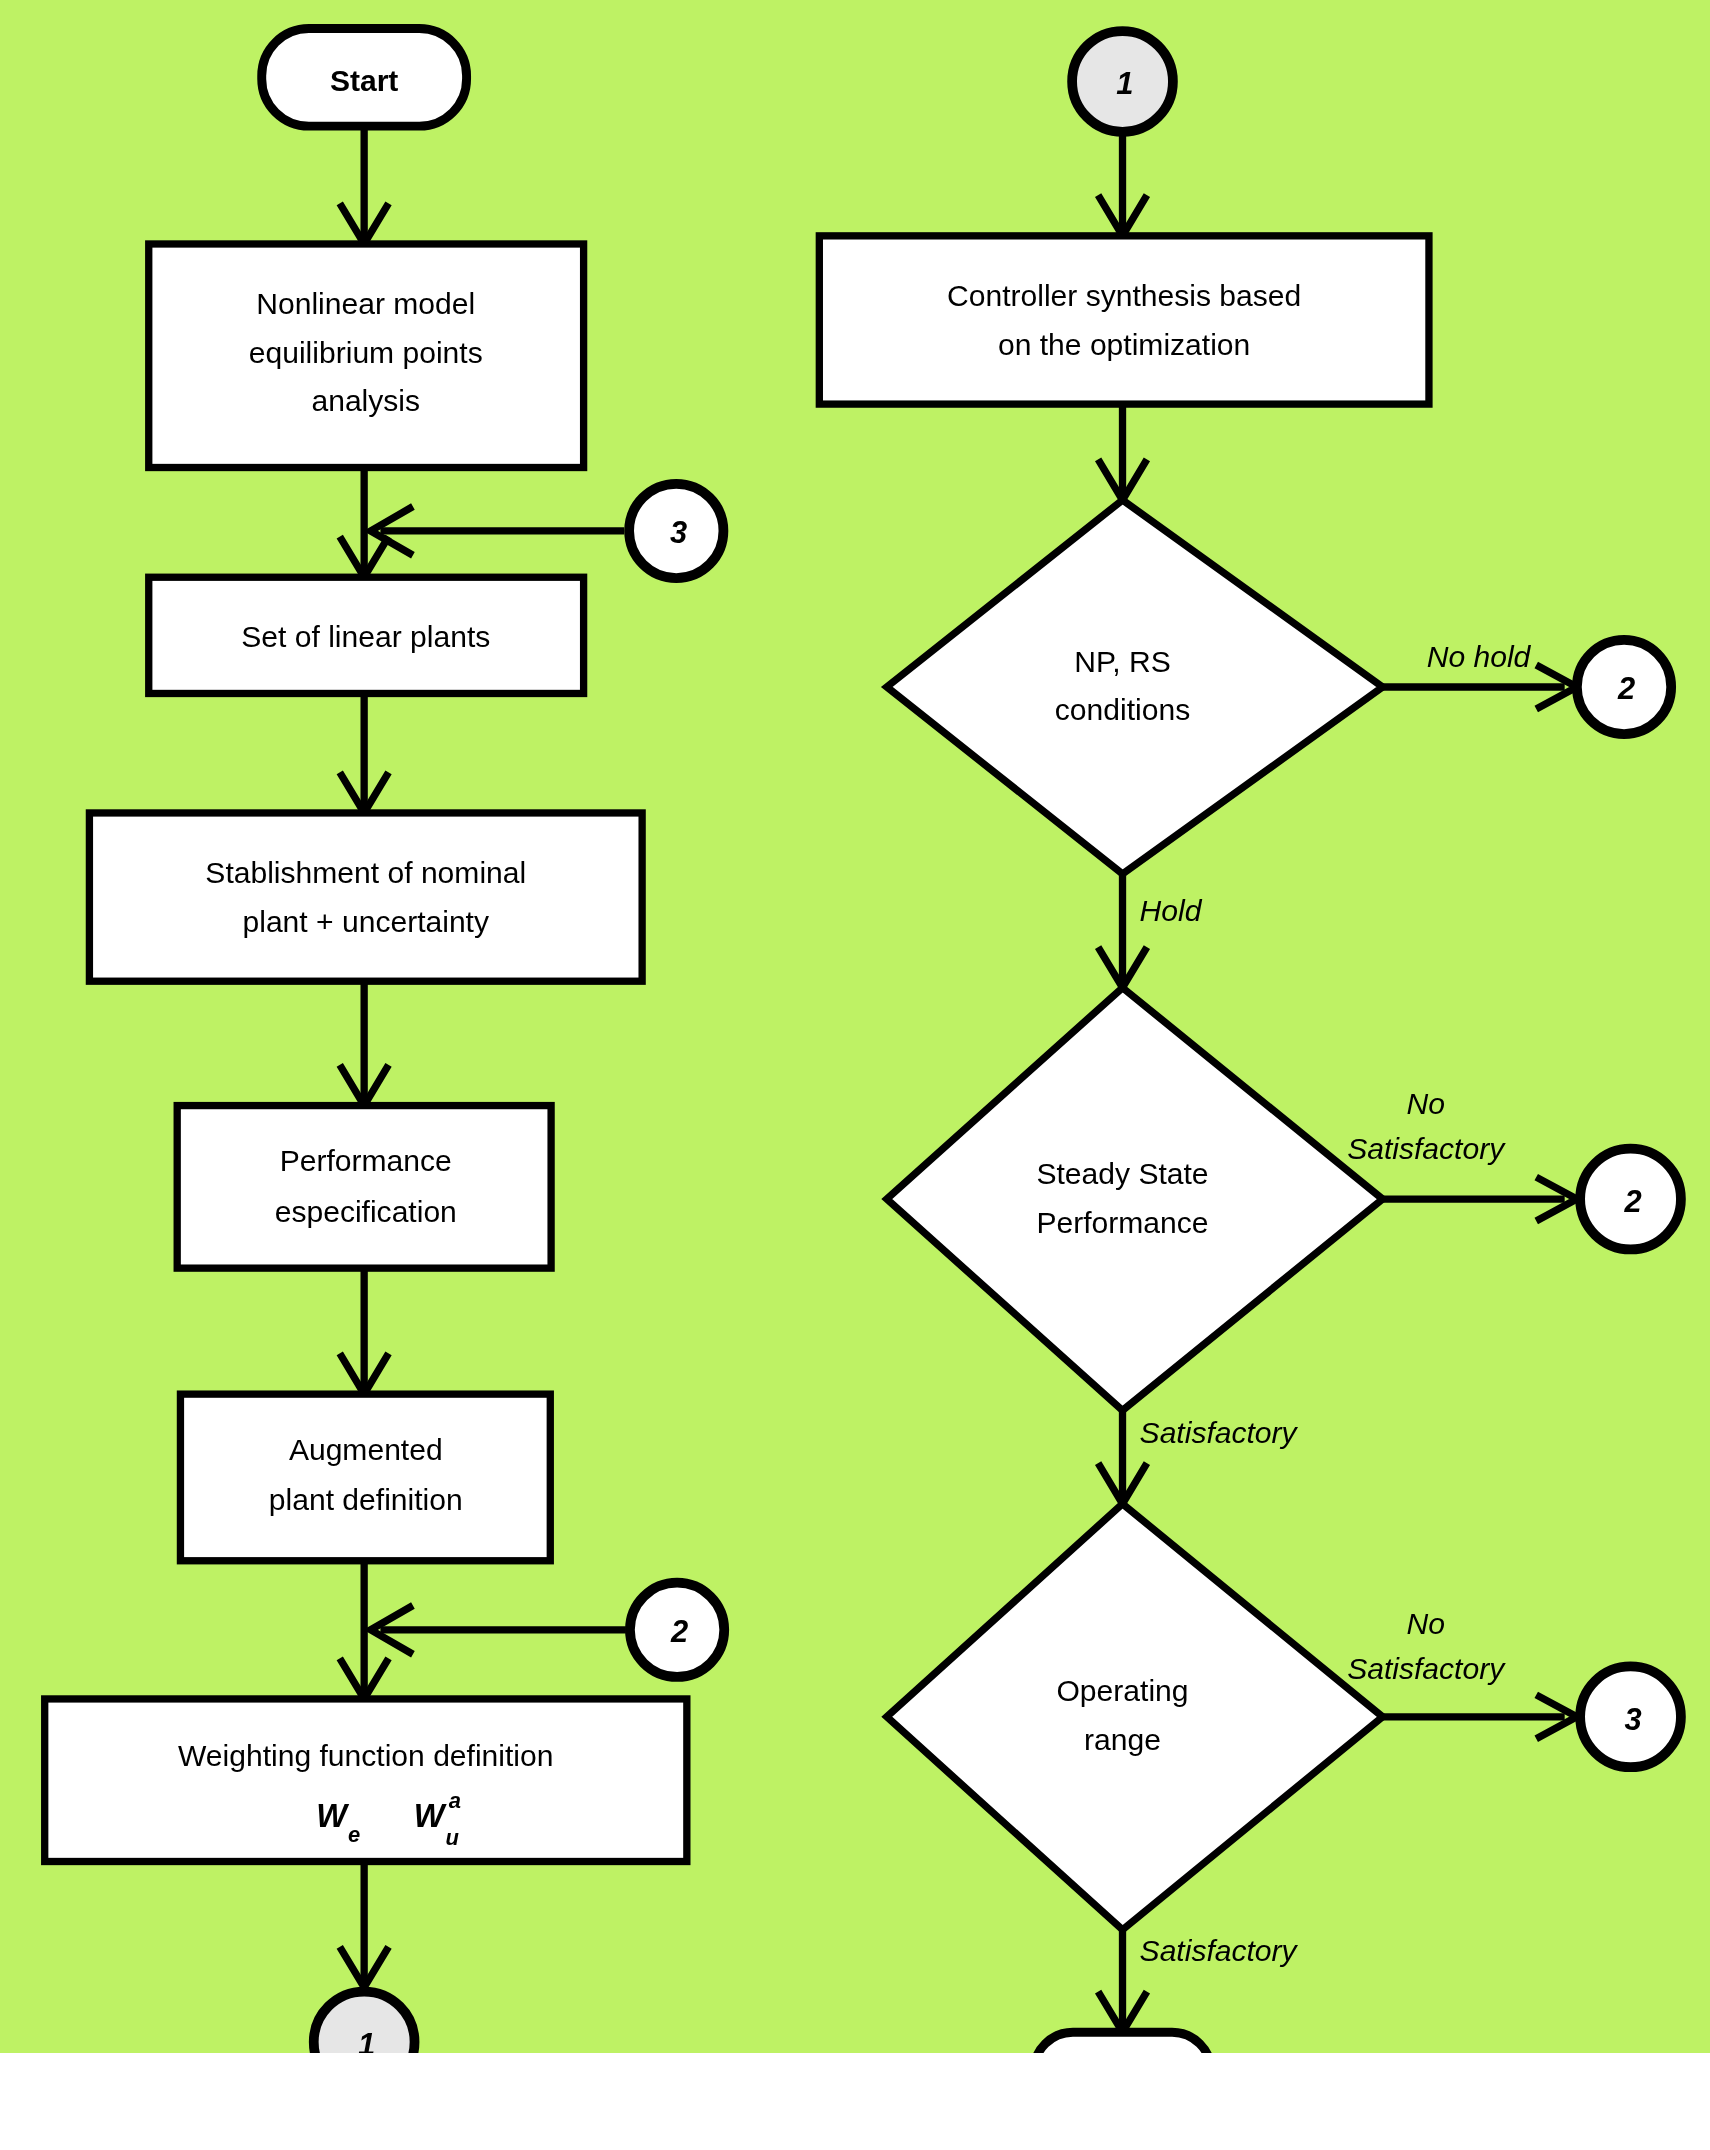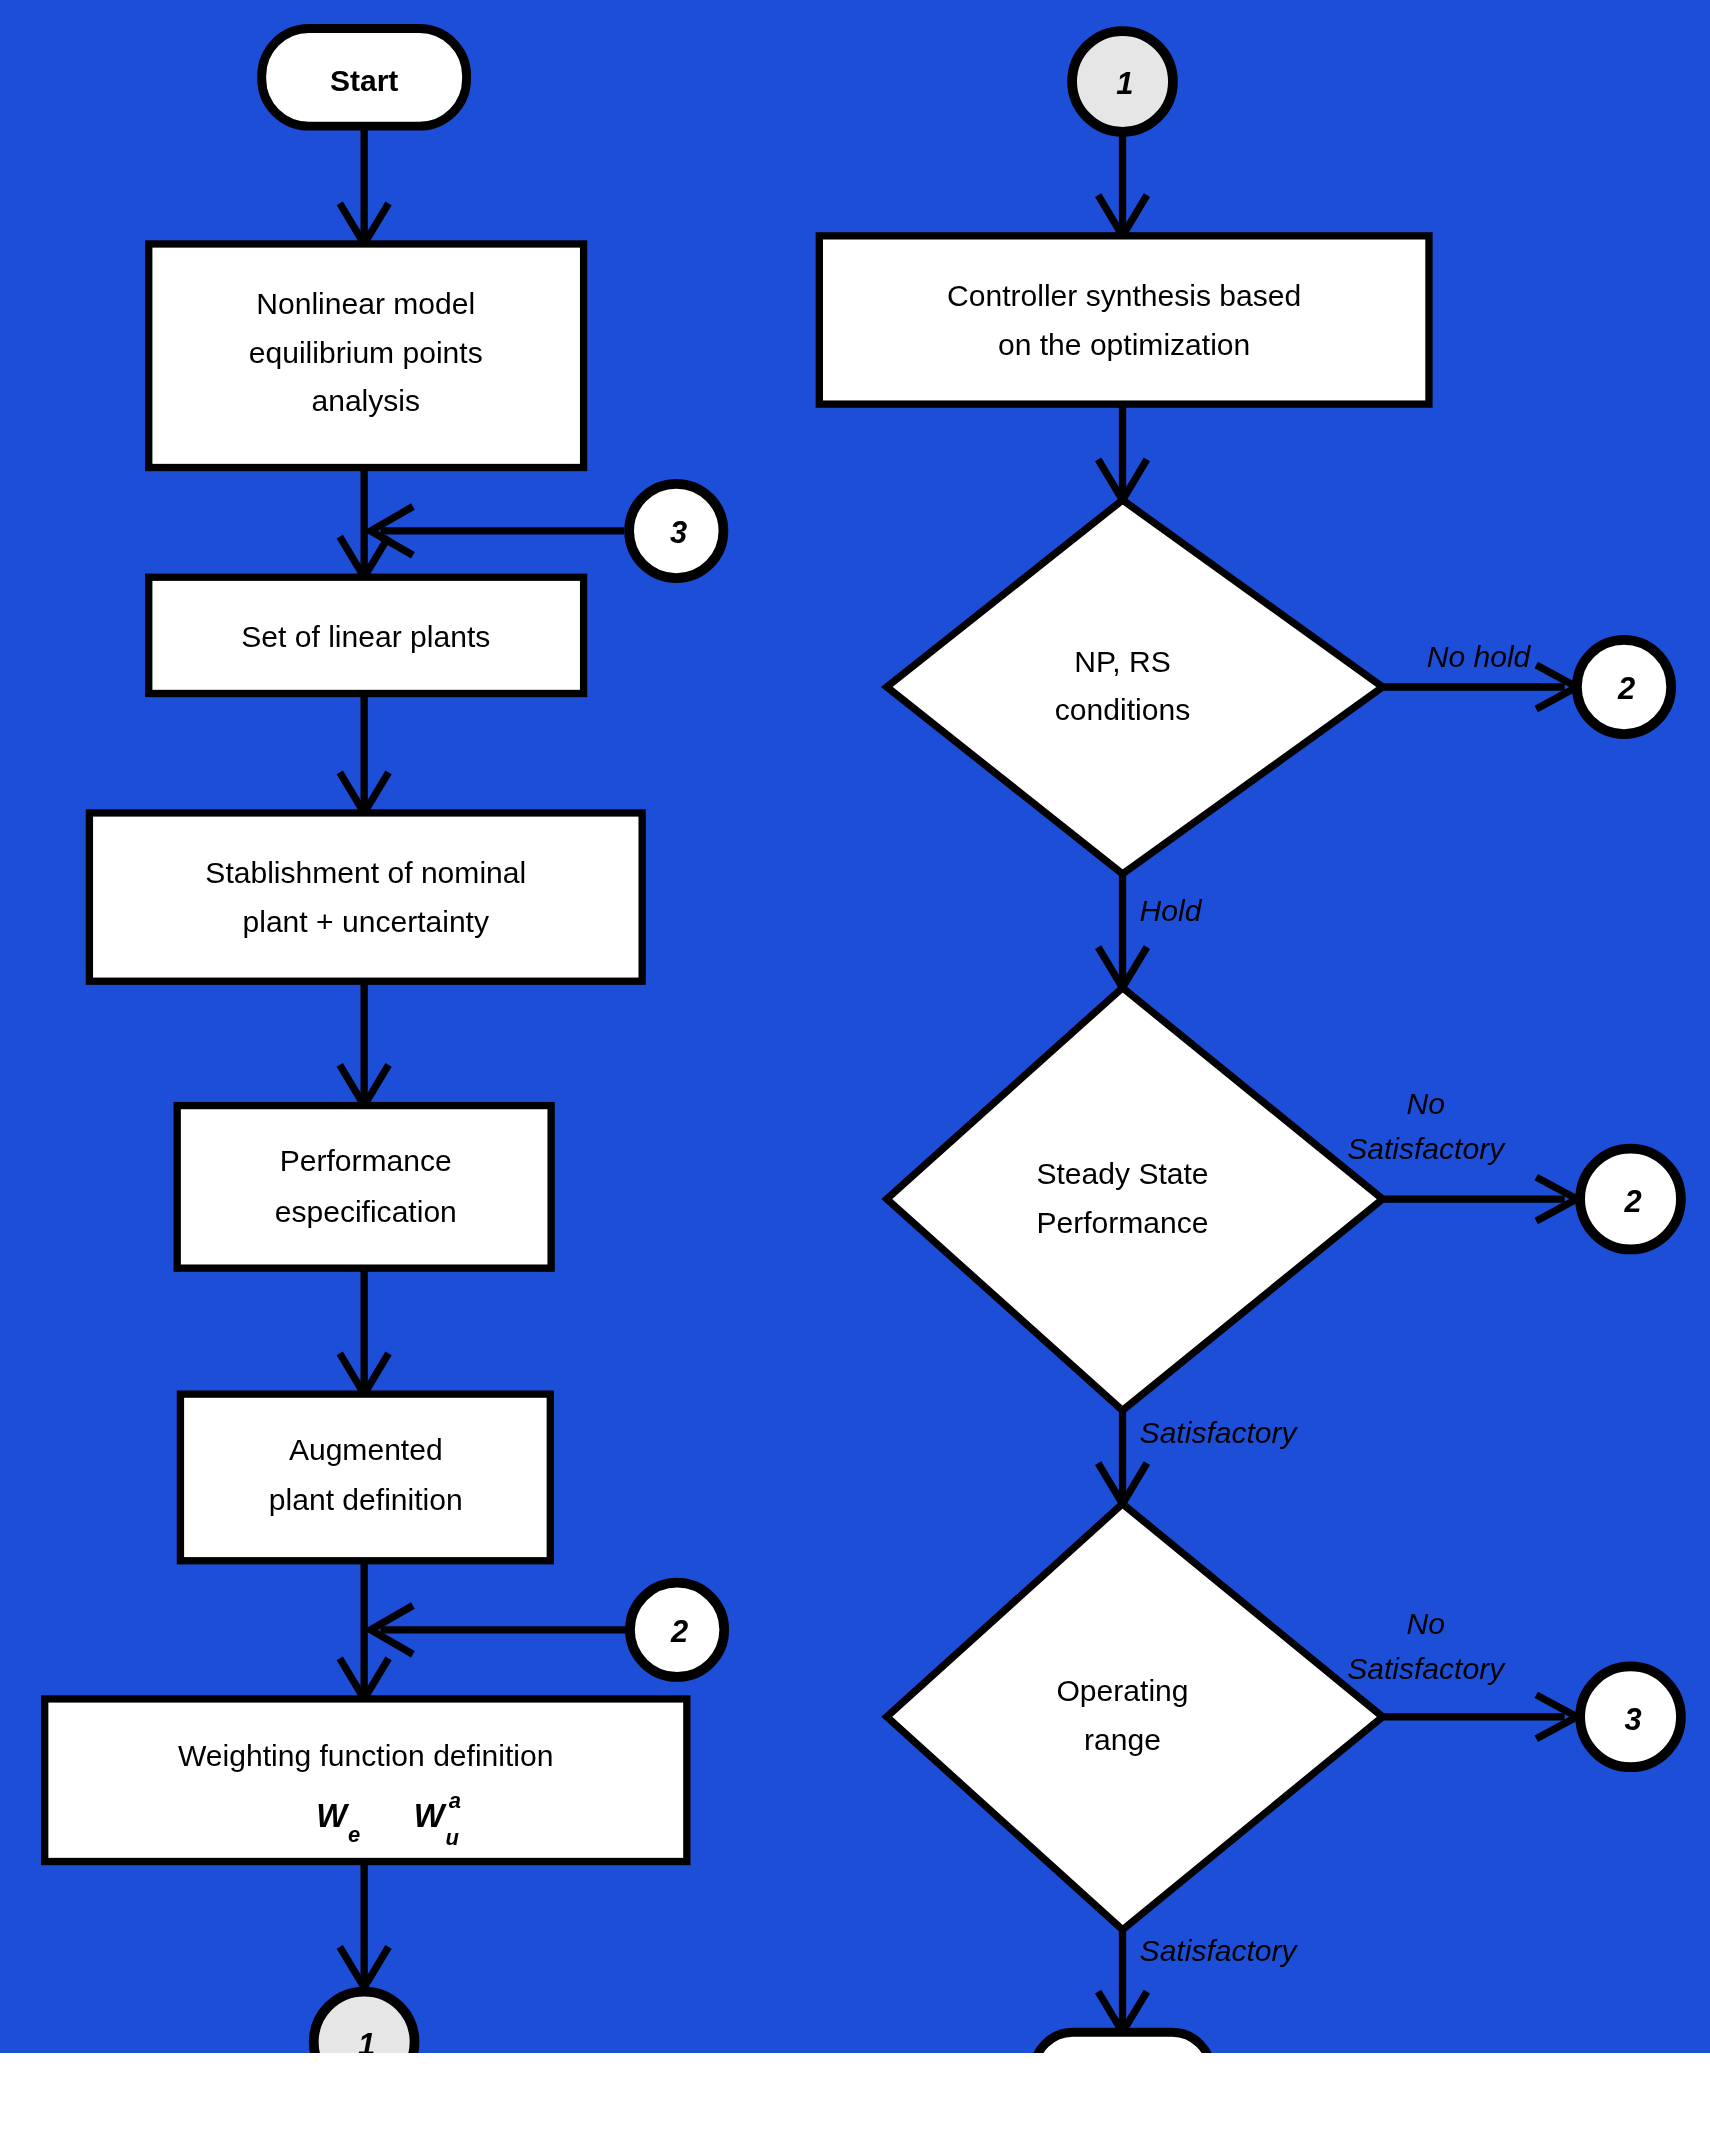--- a/index.html
+++ b/index.html
@@ -7,21 +7,21 @@
     padding: 0;
     background: #ffffff;
   }
   body {
     font-family: "Liberation Sans", sans-serif;
   }
   #flowchart-root {
     position: relative;
     width: 1711px;
     height: 2053px;
-    background: #1d4ed8;
+    background: #bef264;
     overflow: hidden;
   }
   svg.fc {
     display: block;
     width: 1711px;
     height: 2151px;
   }
   .shape-stroke {
     fill: #ffffff;
     stroke: #000000;

